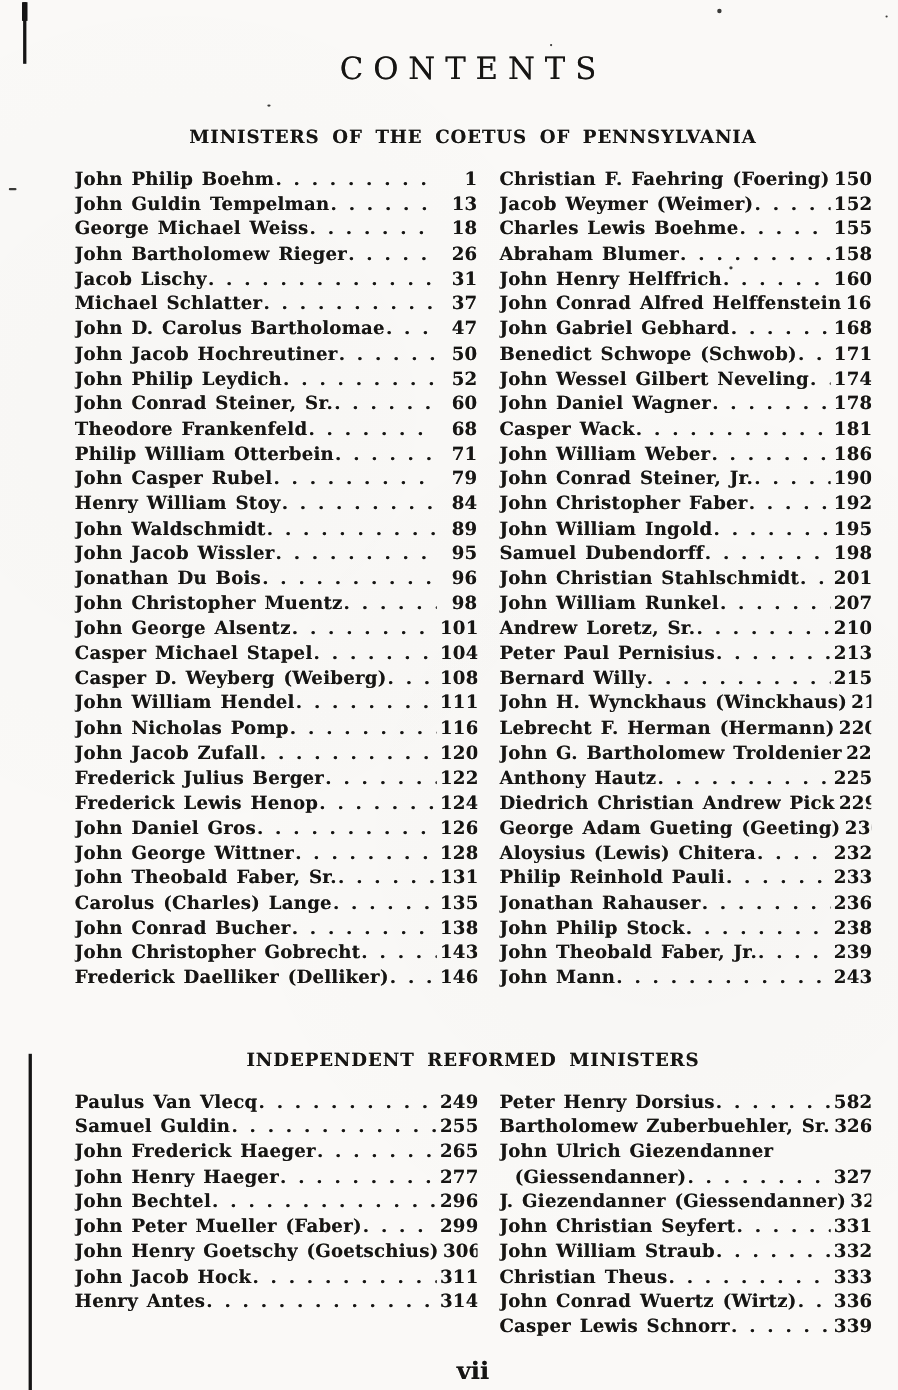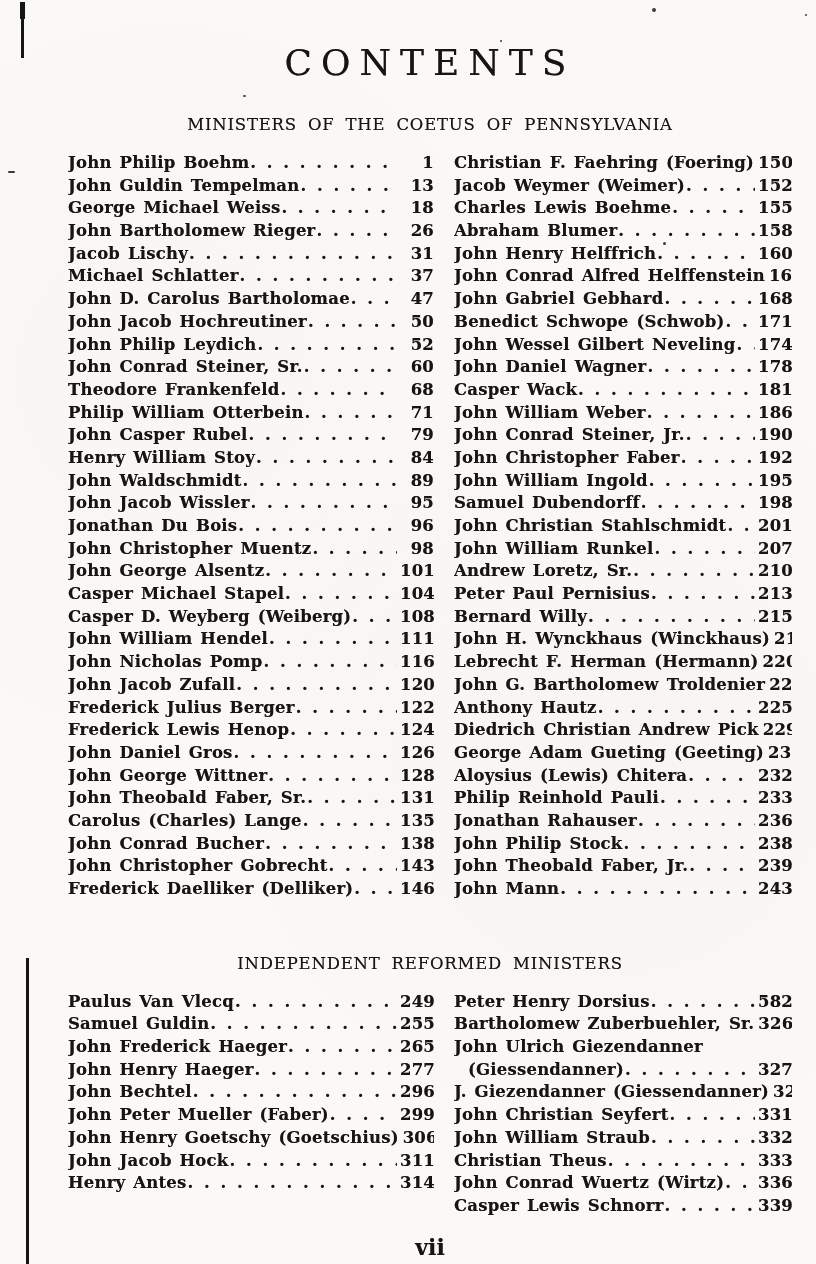--- a/index.html
+++ b/index.html
@@ -19,32 +19,32 @@
       #faf9f7;
     overflow:hidden;
   }
   .content{
     position:absolute;
     left:68px; top:0;
     width:724px;
   }
   .page-title{
     margin:42px 0 0 0;
-    font-size:36px;
+    font-size:28px;
     line-height:42px;
     font-weight:400;
     letter-spacing:9px;
     text-align:center;
     text-shadow:0 0 0.6px rgba(0,0,0,0.55);
   }
   .section-heading{
     margin:30px 0 17px 0;
     font-size:16.5px;
     line-height:21px;
-    font-weight:400;
+    font-weight:700;
     letter-spacing:0.8px;
     word-spacing:5px;
     text-align:center;
     text-shadow:0 0 0.5px rgba(0,0,0,0.5);
   }
   .section-2 .section-heading{
     margin-top:52px;
   }
   .cols{
     display:flex;

